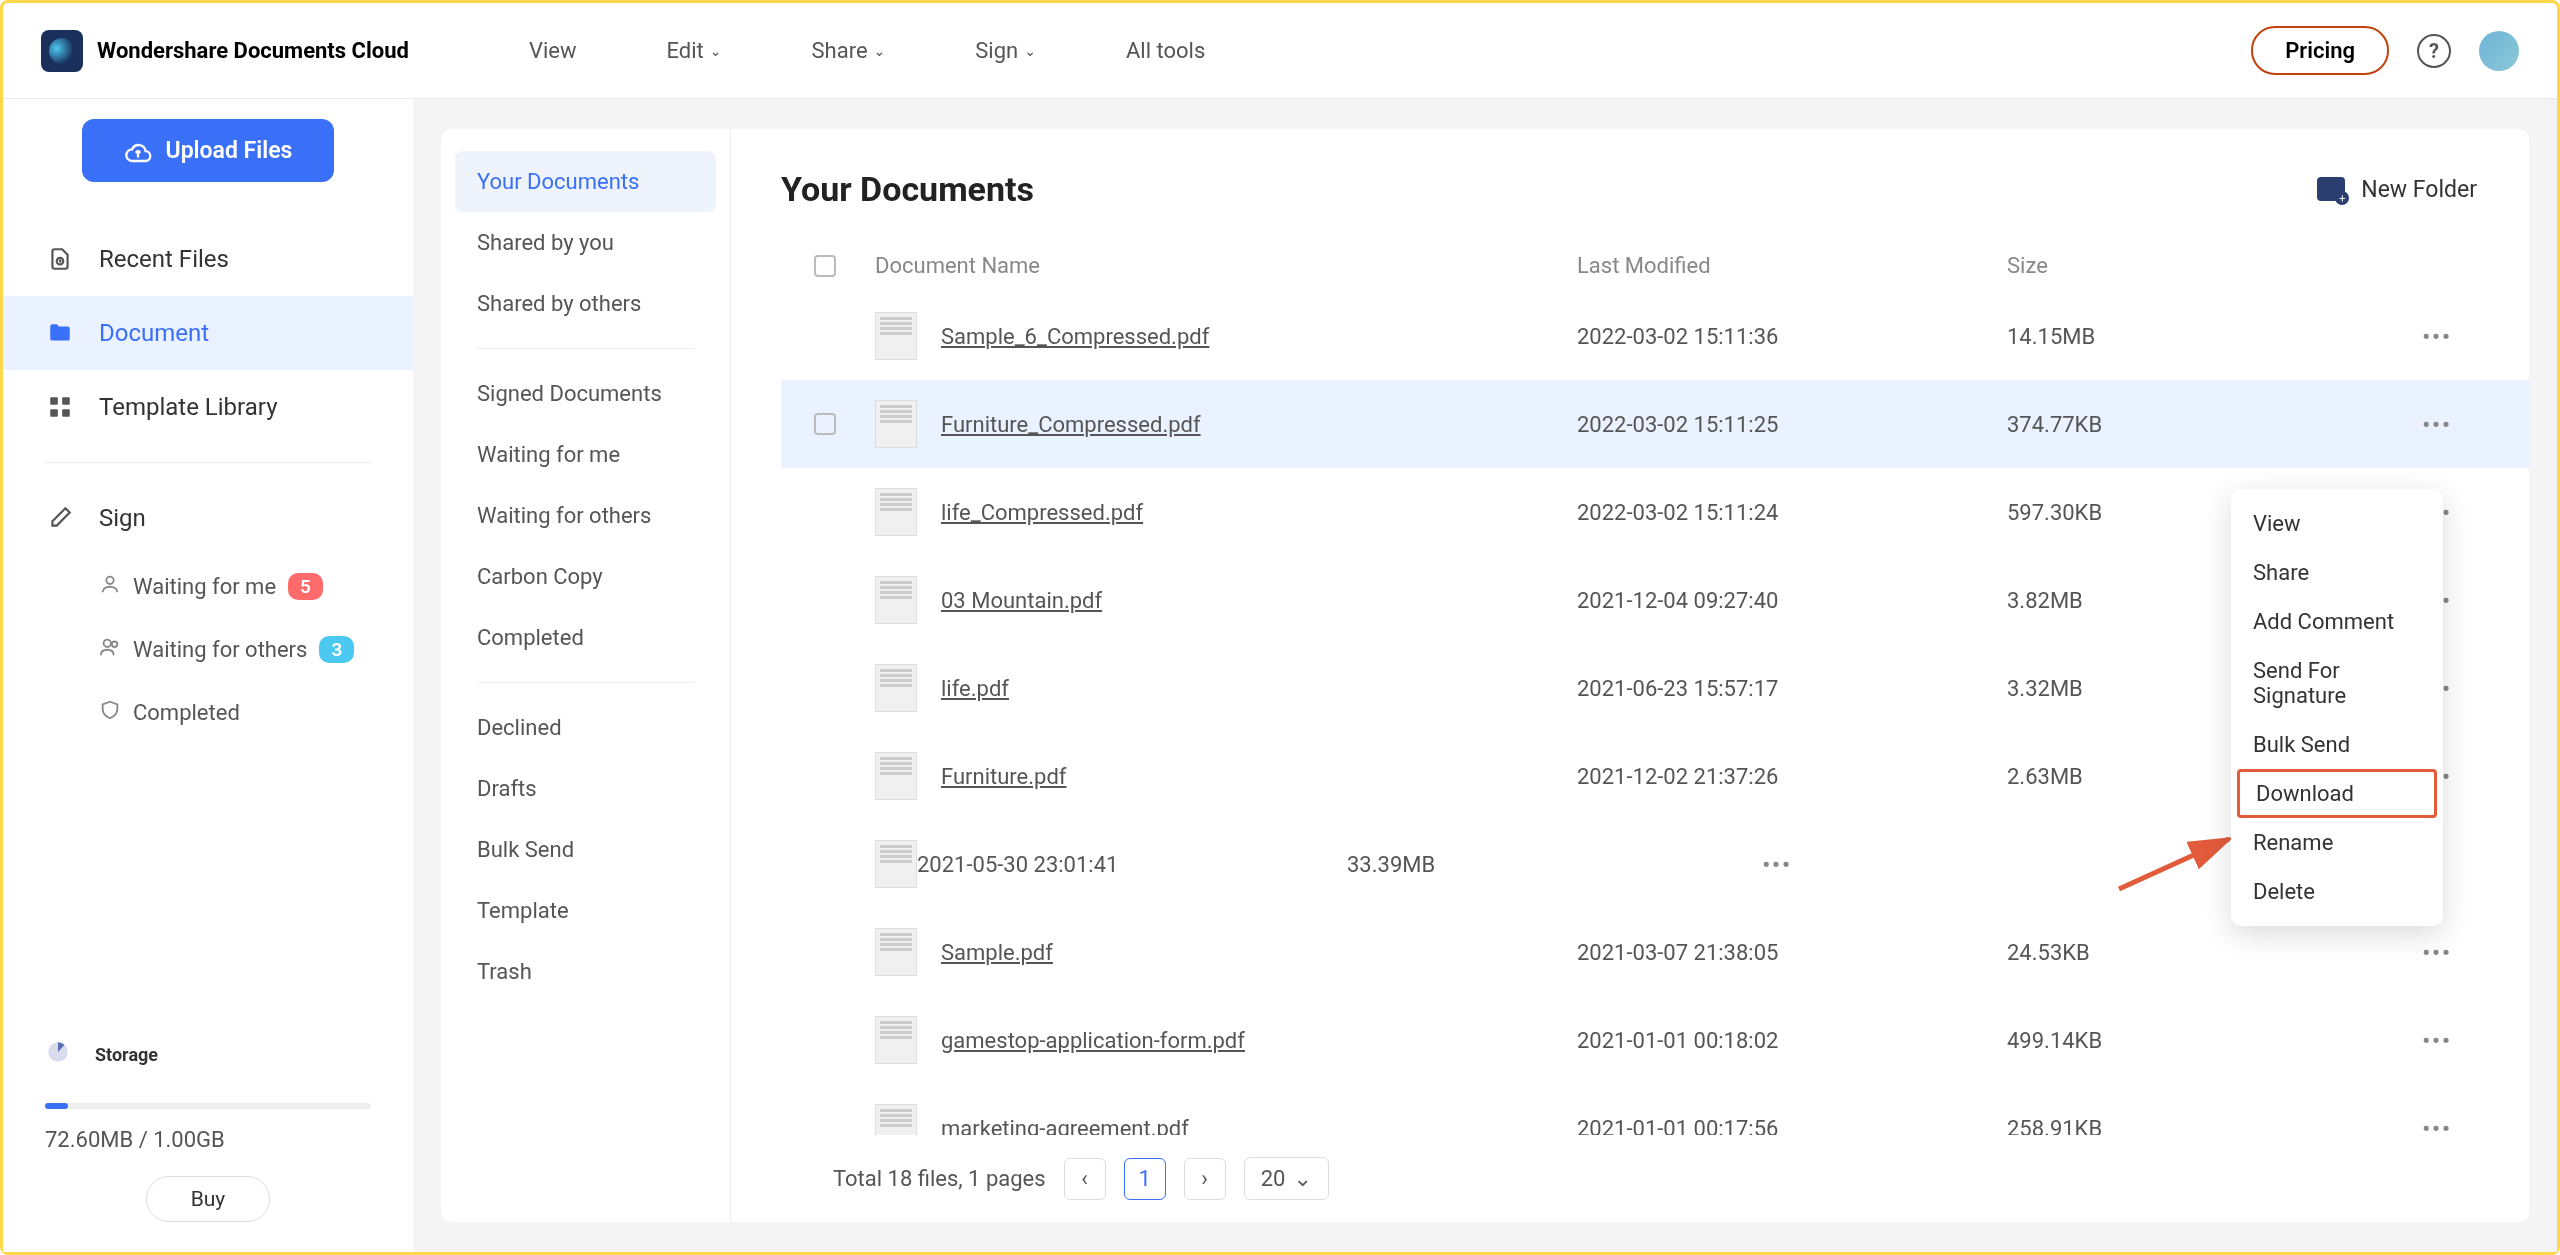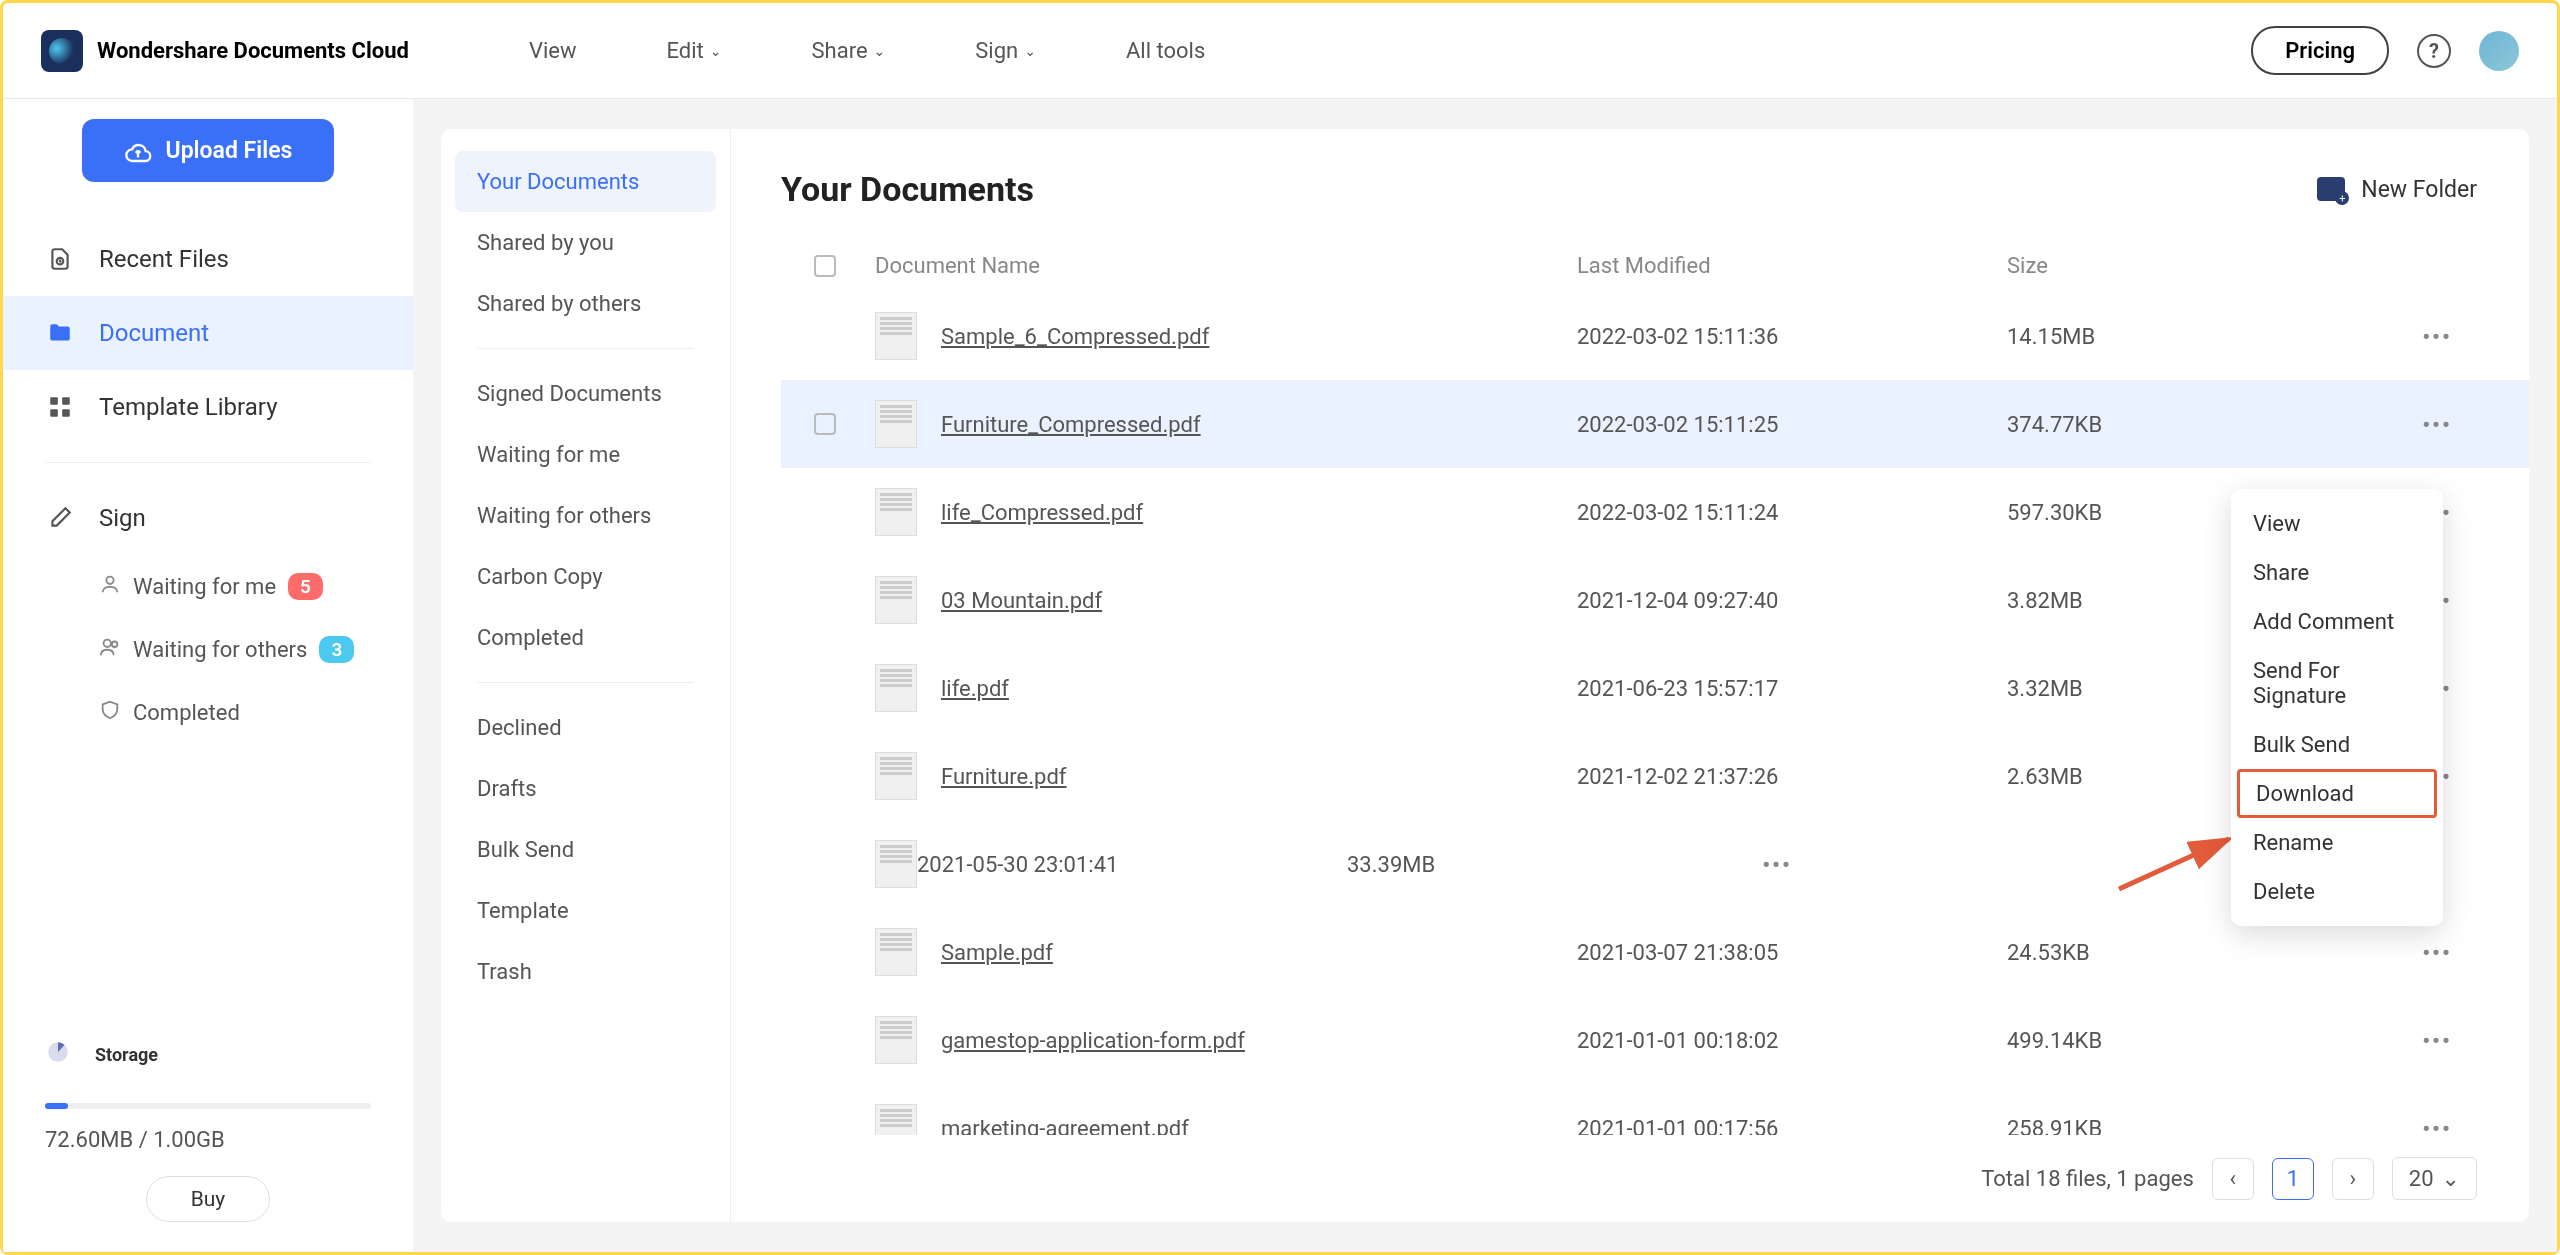--- a/index.html
+++ b/index.html
@@ -7,21 +7,21 @@
 .app { display: flex; flex-direction: column; height: 100%; border: 3px solid #ffd74a; border-radius: 8px; }
 .topbar { display: flex; align-items: center; height: 96px; padding: 0 38px; border-bottom: 1px solid #e8e8e8; }
 .brand { display: flex; align-items: center; gap: 14px; }
 .brand-logo { width: 42px; height: 42px; background: #1a2f5c; border-radius: 8px; display: flex; align-items: center; justify-content: center; position: relative; overflow: hidden; }
 .brand-logo::before { content: ""; position: absolute; width: 26px; height: 26px; background: radial-gradient(circle at 30% 40%, #4cc9f0 0%, #1a2f5c 70%); border-radius: 50%; }
 .brand-text { font-size: 22px; font-weight: 700; color: #000; }
 .nav { display: flex; gap: 90px; margin-left: 120px; }
 .nav-item { font-size: 22px; color: #555; cursor: pointer; display: flex; align-items: center; gap: 6px; }
 .nav-item .chev { font-size: 14px; }
 .topbar-right { margin-left: auto; display: flex; align-items: center; gap: 28px; }
-.pricing-btn { border: 2px solid #404040; background: #fff; border-radius: 24px; padding: 10px 32px; font-size: 22px; font-weight: 600; cursor: pointer; }
+.pricing-btn { border: 2px solid #c2410c; background: #fff; border-radius: 24px; padding: 10px 32px; font-size: 22px; font-weight: 600; cursor: pointer; }
 .help-icon { width: 34px; height: 34px; border: 2px solid #555; border-radius: 50%; display: flex; align-items: center; justify-content: center; font-size: 20px; font-weight: 700; color: #555; cursor: pointer; }
 .avatar { width: 40px; height: 40px; border-radius: 50%; background: linear-gradient(135deg, #6eb5d8, #8cc7d6); cursor: pointer; }
 .body { flex: 1; display: flex; overflow: hidden; }
 .sidebar { width: 410px; background: #fff; display: flex; flex-direction: column; padding-top: 14px; }
 .upload-btn { margin: 6px auto 40px; background: #3a6ff8; color: #fff; border: none; border-radius: 12px; padding: 18px 42px; font-size: 23px; font-weight: 600; display: flex; align-items: center; gap: 14px; cursor: pointer; }
 .cloud-icon { width: 28px; height: 22px; position: relative; }
 .cloud-icon svg { width: 28px; height: 28px; }
 .side-section { display: flex; flex-direction: column; }
 .side-item { display: flex; align-items: center; gap: 24px; padding: 22px 42px; font-size: 24px; color: #333; cursor: pointer; }
 .side-item.active { background: #eaf1ff; color: #3a6ff8; }
@@ -63,21 +63,21 @@
 .thumb { width: 42px; height: 48px; background: #f0f0f0; border: 1px solid #ddd; margin-left: 20px; flex-shrink: 0; display:flex; flex-direction:column; padding:4px; gap:2px;}
 .thumb span{display:block; height:3px; background:#ccc;}
 .row-name { flex: 1; padding-left: 24px; text-decoration: underline; }
 .row-date { width: 430px; }
 .row-size { width: 390px; }
 .row-act { width: 80px; text-align: center; color: #888; letter-spacing: 2px; font-weight:700; }
 .context-menu { position: absolute; top: 360px; right: 86px; background: #fff; border-radius: 10px; box-shadow: 0 8px 30px rgba(0,0,0,0.15); padding: 10px 0; width: 212px; z-index: 10; }
 .ctx-item { padding: 12px 22px; font-size: 22px; color: #333; cursor: pointer; }
 .ctx-item.highlighted { border: 3px solid #e25b3a; border-radius: 4px; margin: 0 6px; padding: 9px 16px; }
 .arrow { position: absolute; top: 700px; right: 280px; z-index: 9; }
-.pager { display: flex; align-items: center; justify-content: flex-end; gap: 18px; padding: 22px 52px; font-size: 22px; color: #555; }
+.pager { display: flex; align-items: center; justify-content: flex-start; gap: 18px; padding: 22px 52px; font-size: 22px; color: #555; }
 .pager-btn { width: 42px; height: 42px; border: 1px solid #ddd; border-radius: 6px; display: flex; align-items: center; justify-content: center; cursor: pointer; background:#fff;}
 .pager-btn.active { border-color: #3a6ff8; color: #3a6ff8; }
 .pager-select { border: 1px solid #ddd; border-radius: 6px; padding: 8px 16px; display: flex; align-items: center; gap: 8px; cursor: pointer; }
 </style>
 </head>
 <body>
 
 <div class="app">
   <div class="topbar">
     <div class="brand">

